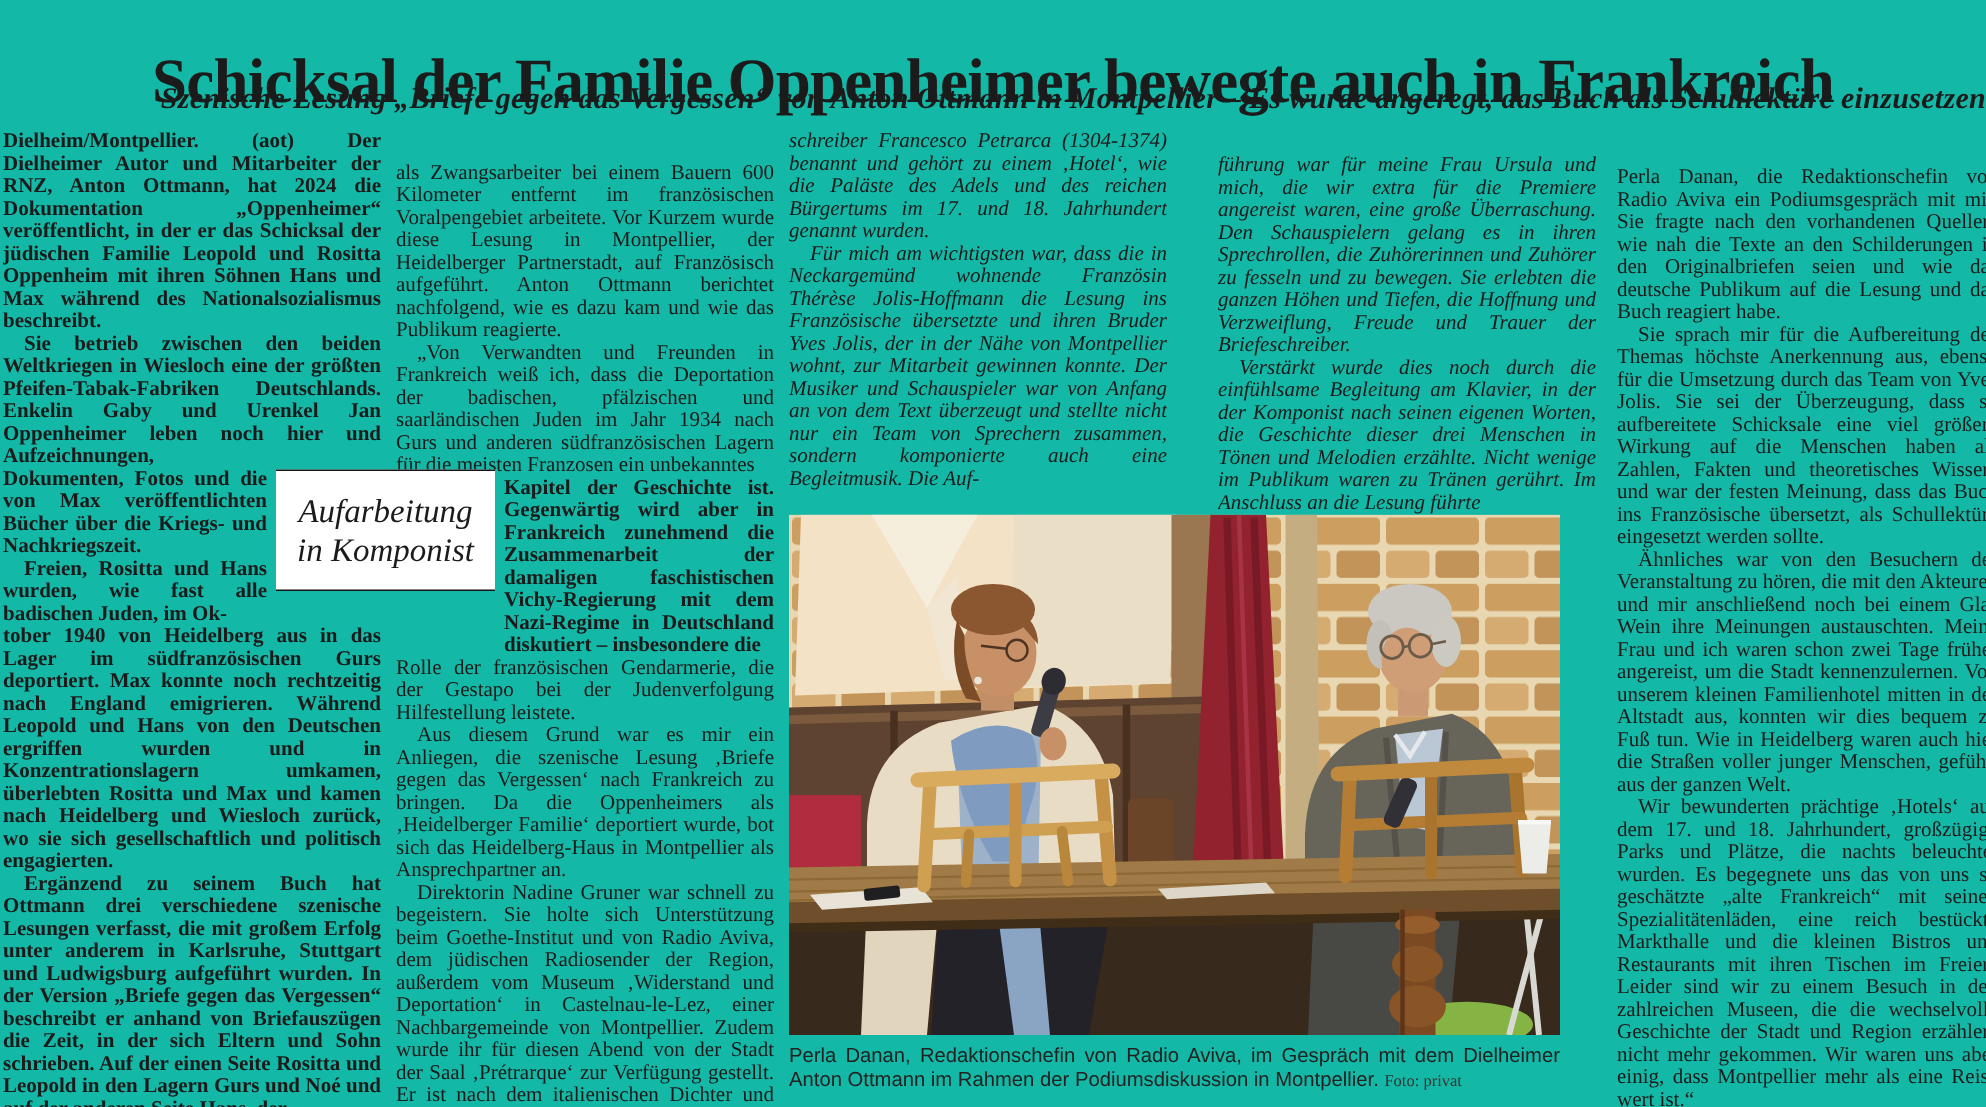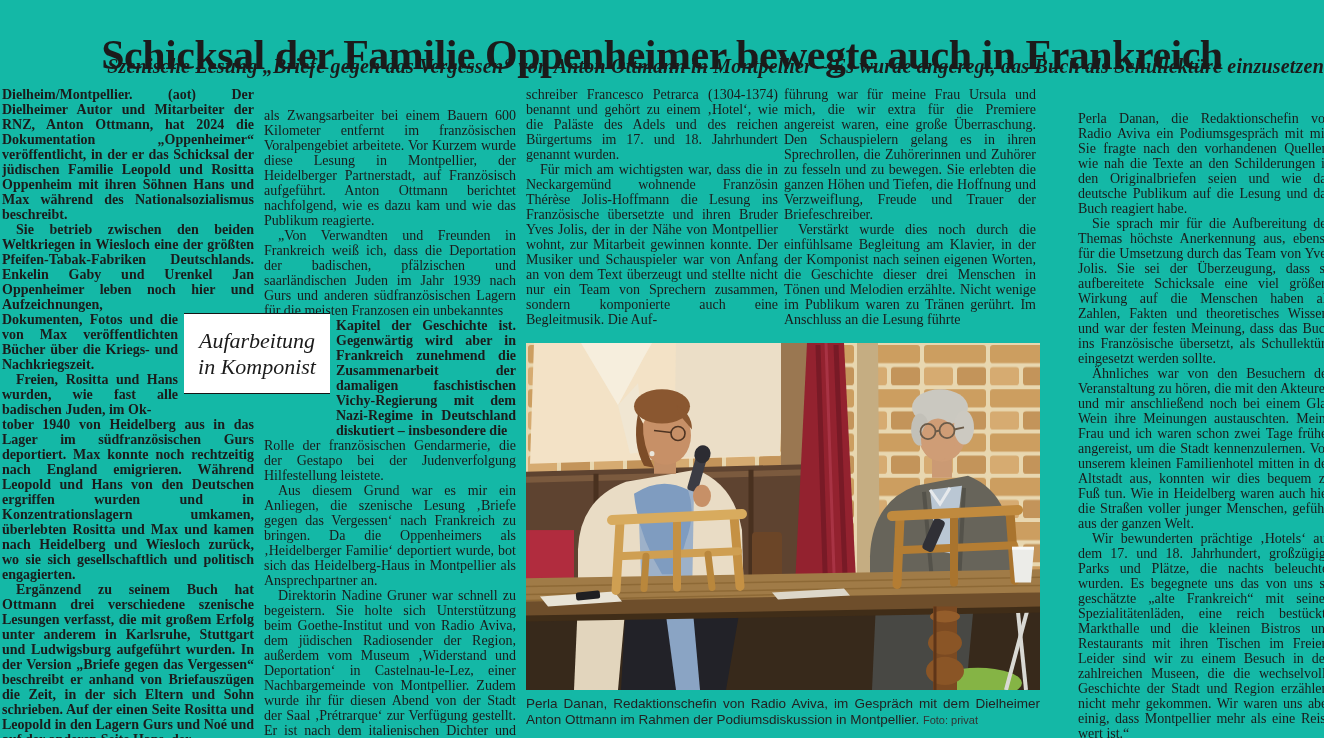--- a/index.html
+++ b/index.html
@@ -9,33 +9,33 @@
             font-size:42px;font-weight:bold;letter-spacing:-0.5px;line-height:1.2;white-space:nowrap;}
   .subhead{position:absolute;top:55px;left:0;width:100%;text-align:right;
            font-size:20px;font-style:italic;font-weight:bold;letter-spacing:0.2px;white-space:nowrap;}
   .col{position:absolute;top:87px;width:252px;text-align:justify;
        font-size:14px;line-height:15px;hyphens:auto;-webkit-hyphens:auto;}
   .col p{margin:0;}
   p.ind{text-indent:14px;}
   .seg-a{height:210px;overflow:hidden;}
   .seg-b1{width:176px;height:120px;overflow:hidden;}
   .seg-b2{width:180px;height:120px;overflow:hidden;margin-left:72px;font-weight:bold;}
-  .colcut{height:250px;overflow:hidden;}
-  #col1{left:2px;font-weight:bold;}#col2{left:264px;margin-top:21px;}#col3{left:526px;}#col4{left:784px;}
+  .colcut{height:250px;overflow:hidden;font-style:italic;}
+  #col1{left:2px;font-weight:bold;}#col2{left:264px;margin-top:21px;}#col3{left:526px;}#col4{left:812px;margin-top:16px;}
   #col5{left:1078px;width:254px;margin-top:24px;}
   .pullquote{position:absolute;left:184px;top:313px;width:146px;height:79px;
              border-top:1px solid #151515;border-bottom:1px solid #151515;background:#fff;
              display:flex;flex-direction:column;align-items:center;justify-content:center;
              font-style:italic;font-size:22px;line-height:26px;}
   .photo{position:absolute;left:526px;top:343px;width:514px;height:347px;overflow:hidden;}
   .photo svg{display:block;width:100%;height:100%;}
   .caption{position:absolute;left:526px;top:696px;width:514px;
            font-family:"Liberation Sans",sans-serif;font-size:13.5px;line-height:16px;
            color:#222;text-align:justify;}
-  .credit{font-size:11px;color:#333;}
+  .credit{font-size:11px;color:#333;font-family:Liberation Serif, serif;}
 </style>
 </head>
 <body>
 
 <div class="page">
 
   <h1 class="headline">Schicksal der Familie Oppenheimer bewegte auch in Frankreich</h1>
   <div class="subhead">Szenische Lesung „Briefe gegen das Vergessen“ von Anton Ottmann in Montpellier – Es wurde angeregt, das Buch als Schullektüre einzusetzen</div>
 
   <div class="col" id="col1">
@@ -49,21 +49,21 @@
     </div>
     <div>
       <p>tober 1940 von Heidelberg aus in das Lager im südfranzösischen Gurs deportiert. Max konnte noch rechtzeitig nach England emigrieren. Während Leopold und Hans von den Deutschen ergriffen wurden und in Konzentrationslagern umkamen, überlebten Rositta und Max und kamen nach Heidelberg und Wiesloch zurück, wo sie sich gesellschaftlich und politisch engagierten.</p>
       <p class="ind">Ergänzend zu seinem Buch hat Ottmann drei verschiedene szenische Lesungen verfasst, die mit großem Erfolg unter anderem in Karlsruhe, Stuttgart und Ludwigsburg aufgeführt wurden. In der Version „Briefe gegen das Vergessen“ beschreibt er anhand von Briefauszügen die Zeit, in der sich Eltern und Sohn schrieben. Auf der einen Seite Rositta und Leopold in den Lagern Gurs und Noé und auf der anderen Seite Hans, der</p>
     </div>
   </div>
 
   <div class="col" id="col2">
     <div class="seg-a">
       <p>als Zwangsarbeiter bei einem Bauern 600 Kilometer entfernt im französischen Voralpengebiet arbeitete. Vor Kurzem wurde diese Lesung in Montpellier, der Heidelberger Partnerstadt, auf Französisch aufgeführt. Anton Ottmann berichtet nachfolgend, wie es dazu kam und wie das Publikum reagierte.</p>
-      <p class="ind">„Von Verwandten und Freunden in Frankreich weiß ich, dass die Deportation der badischen, pfälzischen und saarländischen Juden im Jahr 1939 nach Gurs und anderen südfranzösischen Lagern für die meisten Franzosen ein unbekanntes</p>
+      <p class="ind">„Von Verwandten und Freunden in Frankreich weiß ich, dass die Deportation der badischen, pfälzischen und saarländischen Juden im Jahr 1934 nach Gurs und anderen südfranzösischen Lagern für die meisten Franzosen ein unbekanntes</p>
     </div>
     <div class="seg-b2">
       <p>Kapitel der Geschichte ist. Gegenwärtig wird aber in Frankreich zunehmend die Zusammenarbeit der damaligen faschistischen Vichy-Regierung mit dem Nazi-Regime in Deutschland diskutiert – insbesondere die</p>
     </div>
     <div>
       <p>Rolle der französischen Gendarmerie, die der Gestapo bei der Judenverfolgung Hilfestellung leistete.</p>
       <p class="ind">Aus diesem Grund war es mir ein Anliegen, die szenische Lesung ‚Briefe gegen das Vergessen‘ nach Frankreich zu bringen. Da die Oppenheimers als ‚Heidelberger Familie‘ deportiert wurde, bot sich das Heidelberg-Haus in Montpellier als Ansprechpartner an.</p>
       <p class="ind">Direktorin Nadine Gruner war schnell zu begeistern. Sie holte sich Unterstützung beim Goethe-Institut und von Radio Aviva, dem jüdischen Radiosender der Region, außerdem vom Museum ‚Widerstand und Deportation‘ in Castelnau-le-Lez, einer Nachbargemeinde von Montpellier. Zudem wurde ihr für diesen Abend von der Stadt der Saal ‚Prétrarque‘ zur Verfügung gestellt. Er ist nach dem italienischen Dichter und Geschichts-</p>
     </div>
   </div>

